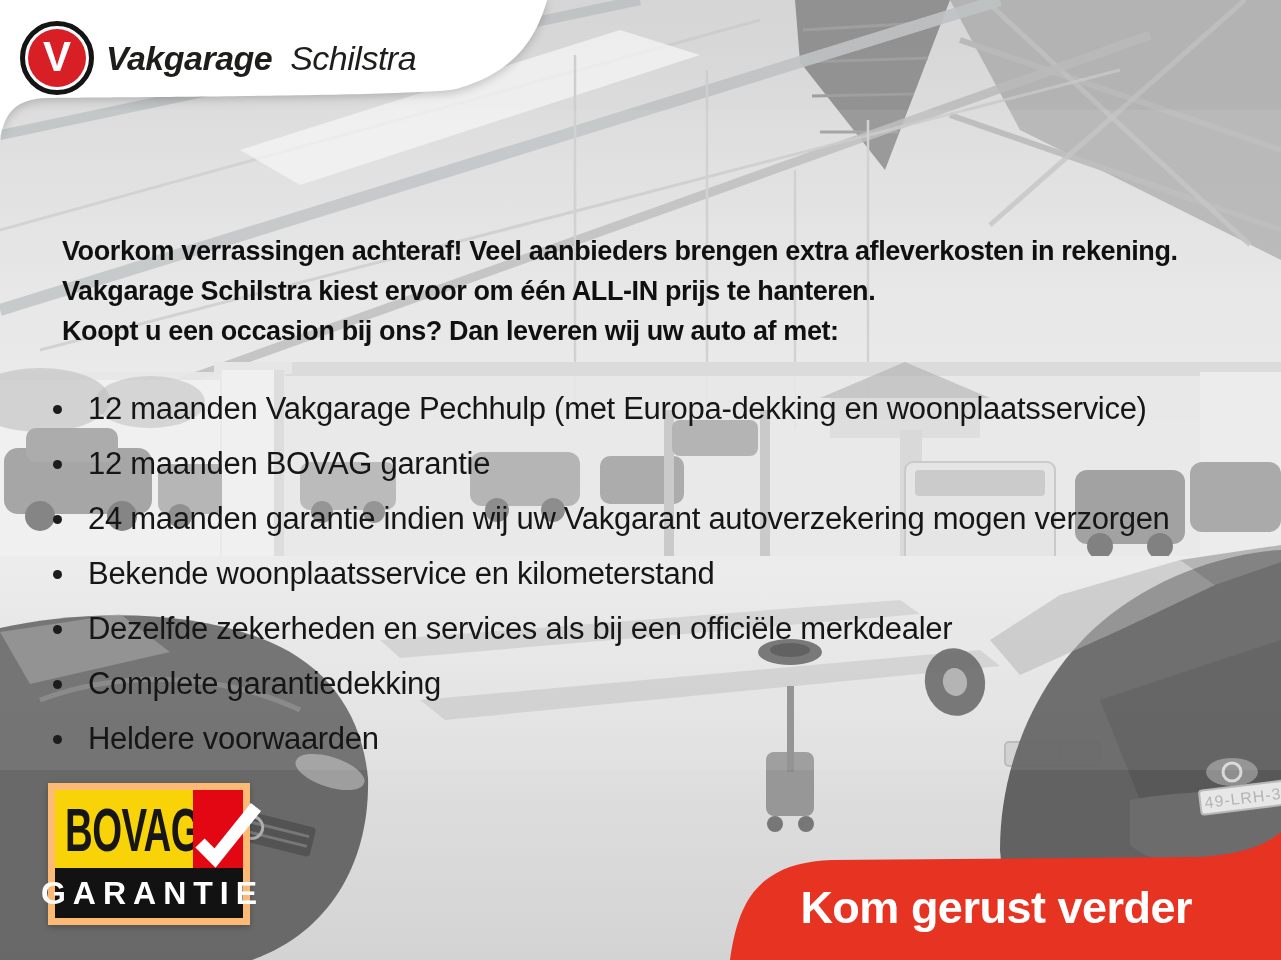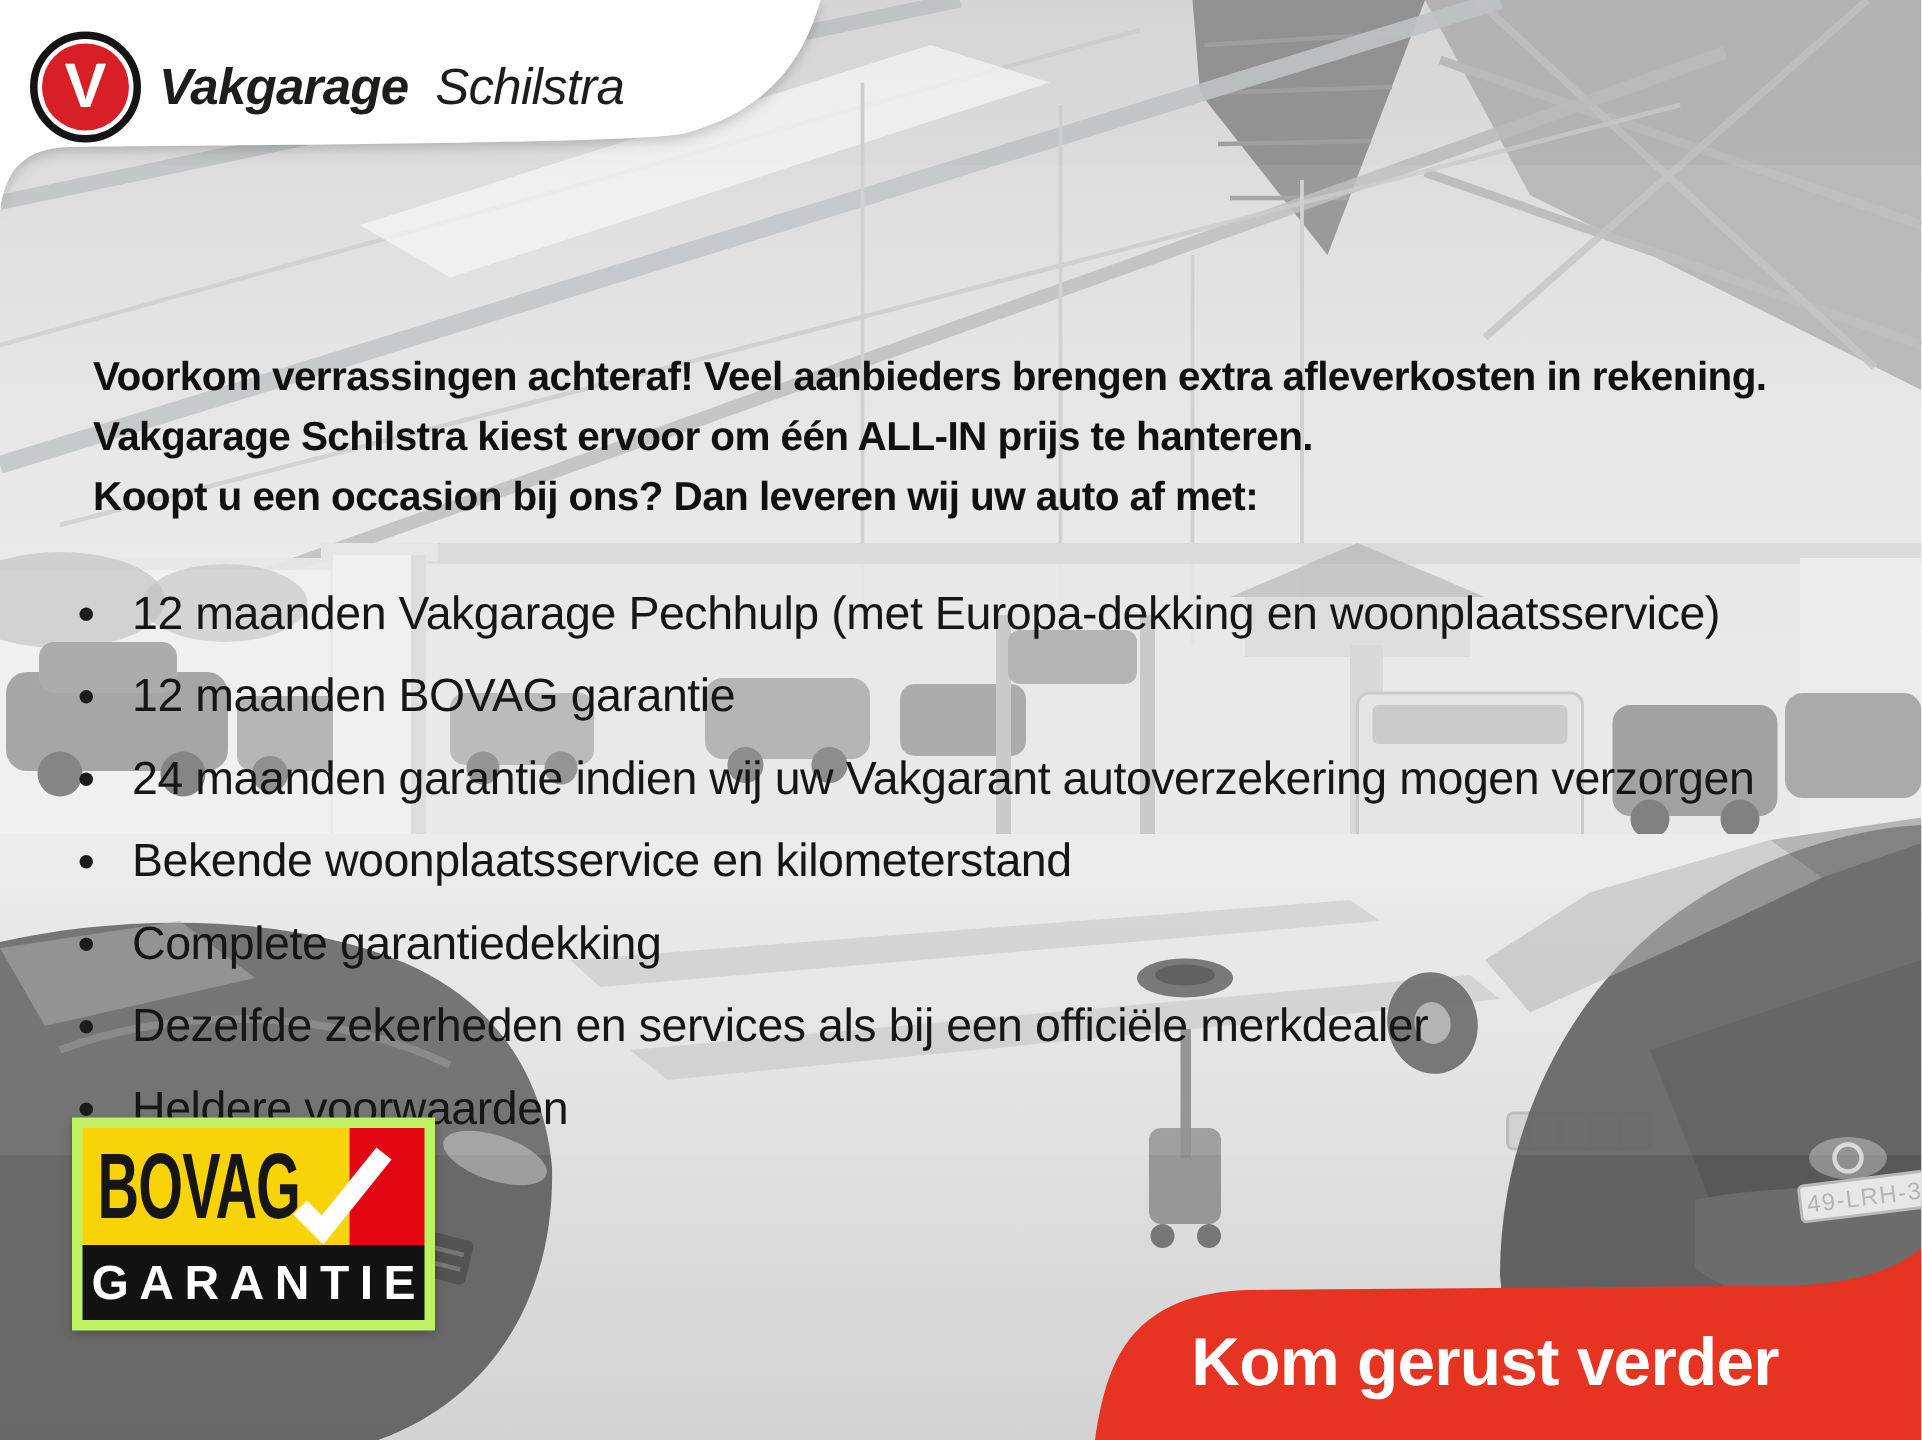--- a/index.html
+++ b/index.html
@@ -21,34 +21,34 @@
   
   .headline{position:absolute;left:60px;top:136px;z-index:6;margin:0;white-space:nowrap;
     font-size:63px;font-weight:700;letter-spacing:-2.2px;color:#0d0d0d;}
   .intro{position:absolute;left:62px;top:231px;z-index:6;font-size:27px;font-weight:700;
     line-height:40px;letter-spacing:-0.4px;color:#101010;white-space:nowrap;}
   .benefits{position:absolute;left:48px;top:392px;z-index:6;margin:0;padding:0;list-style:none;width:1225px;}
   .benefits li{position:relative;padding-left:40px;margin-bottom:21px;font-size:31px;font-weight:400;
     line-height:34px;letter-spacing:-0.3px;color:#161616;white-space:nowrap;}
   .benefits li::before{content:"";position:absolute;left:5px;top:13px;width:9px;height:9px;border-radius:50%;background:#1c1c1c;}
   
-  .bovag{position:absolute;left:48px;top:745px;width:242px;height:142px;z-index:6;background:#bef264;
+  .bovag{position:absolute;left:48px;top:783px;width:202px;height:142px;z-index:6;background:#fdba74;
     box-sizing:border-box;padding:7px;box-shadow:0 2px 6px rgba(0,0,0,.25);}
   .bovag-inner{position:relative;width:100%;height:100%;display:flex;flex-direction:column;}
   .bovag-top{height:78px;display:flex;}
   .bovag-yellow{flex:1;background:#f7d308;display:flex;align-items:center;overflow:hidden;}
   .bovag-yellow span{font-size:62px;font-weight:700;letter-spacing:-1px;color:#161616;
     transform:scaleX(0.62);transform-origin:left center;margin-left:10px;}
   .bovag-red{width:50px;background:#e30613;}
   .bovag-black{flex:1;background:#121212;display:flex;align-items:center;justify-content:center;}
   .bovag-black span{color:#ffffff;font-size:32px;font-weight:700;letter-spacing:7px;text-indent:7px;}
   .bovag-check{position:absolute;left:133px;top:5px;overflow:visible;}
   
   .banner-bottom{position:absolute;left:700px;top:830px;z-index:5;}
-  .cta-label{position:absolute;left:788px;top:882px;width:404px;z-index:6;text-align:center;
+  .cta-label{position:absolute;left:788px;top:882px;width:404px;z-index:6;text-align:right;
     font-size:45px;font-weight:700;color:#ffffff;letter-spacing:-0.5px;white-space:nowrap;}
 </style>
 </head>
 <body>
 
 <div class="canvas">
 
   <svg class="bg-photo" viewBox="0 0 1281 960" preserveAspectRatio="none" aria-hidden="true">
     <defs>
       <linearGradient id="ceilG" x1="0" y1="0" x2="0" y2="1">
@@ -221,22 +221,22 @@
     <div>Voorkom verrassingen achteraf! Veel aanbieders brengen extra afleverkosten in rekening.</div>
     <div>Vakgarage Schilstra kiest ervoor om één ALL-IN prijs te hanteren.</div>
     <div>Koopt u een occasion bij ons? Dan leveren wij uw auto af met:</div>
   </div>
 
   <ul class="benefits">
     <li>12 maanden Vakgarage Pechhulp (met Europa-dekking en woonplaatsservice)</li>
     <li>12 maanden BOVAG garantie</li>
     <li>24 maanden garantie indien wij uw Vakgarant autoverzekering mogen verzorgen</li>
     <li>Bekende woonplaatsservice en kilometerstand</li>
+    <li>Dezelfde zekerheden en services als bij een officiële merkdealer</li>
     <li>Complete garantiedekking</li>
-    <li>Dezelfde zekerheden en services als bij een officiële merkdealer</li>
     <li>Heldere voorwaarden</li>
   </ul>
 
   <div class="bovag">
     <div class="bovag-inner">
       <div class="bovag-top">
         <div class="bovag-yellow">
           <span>BOVAG</span>
         </div>
         <div class="bovag-red"></div>

